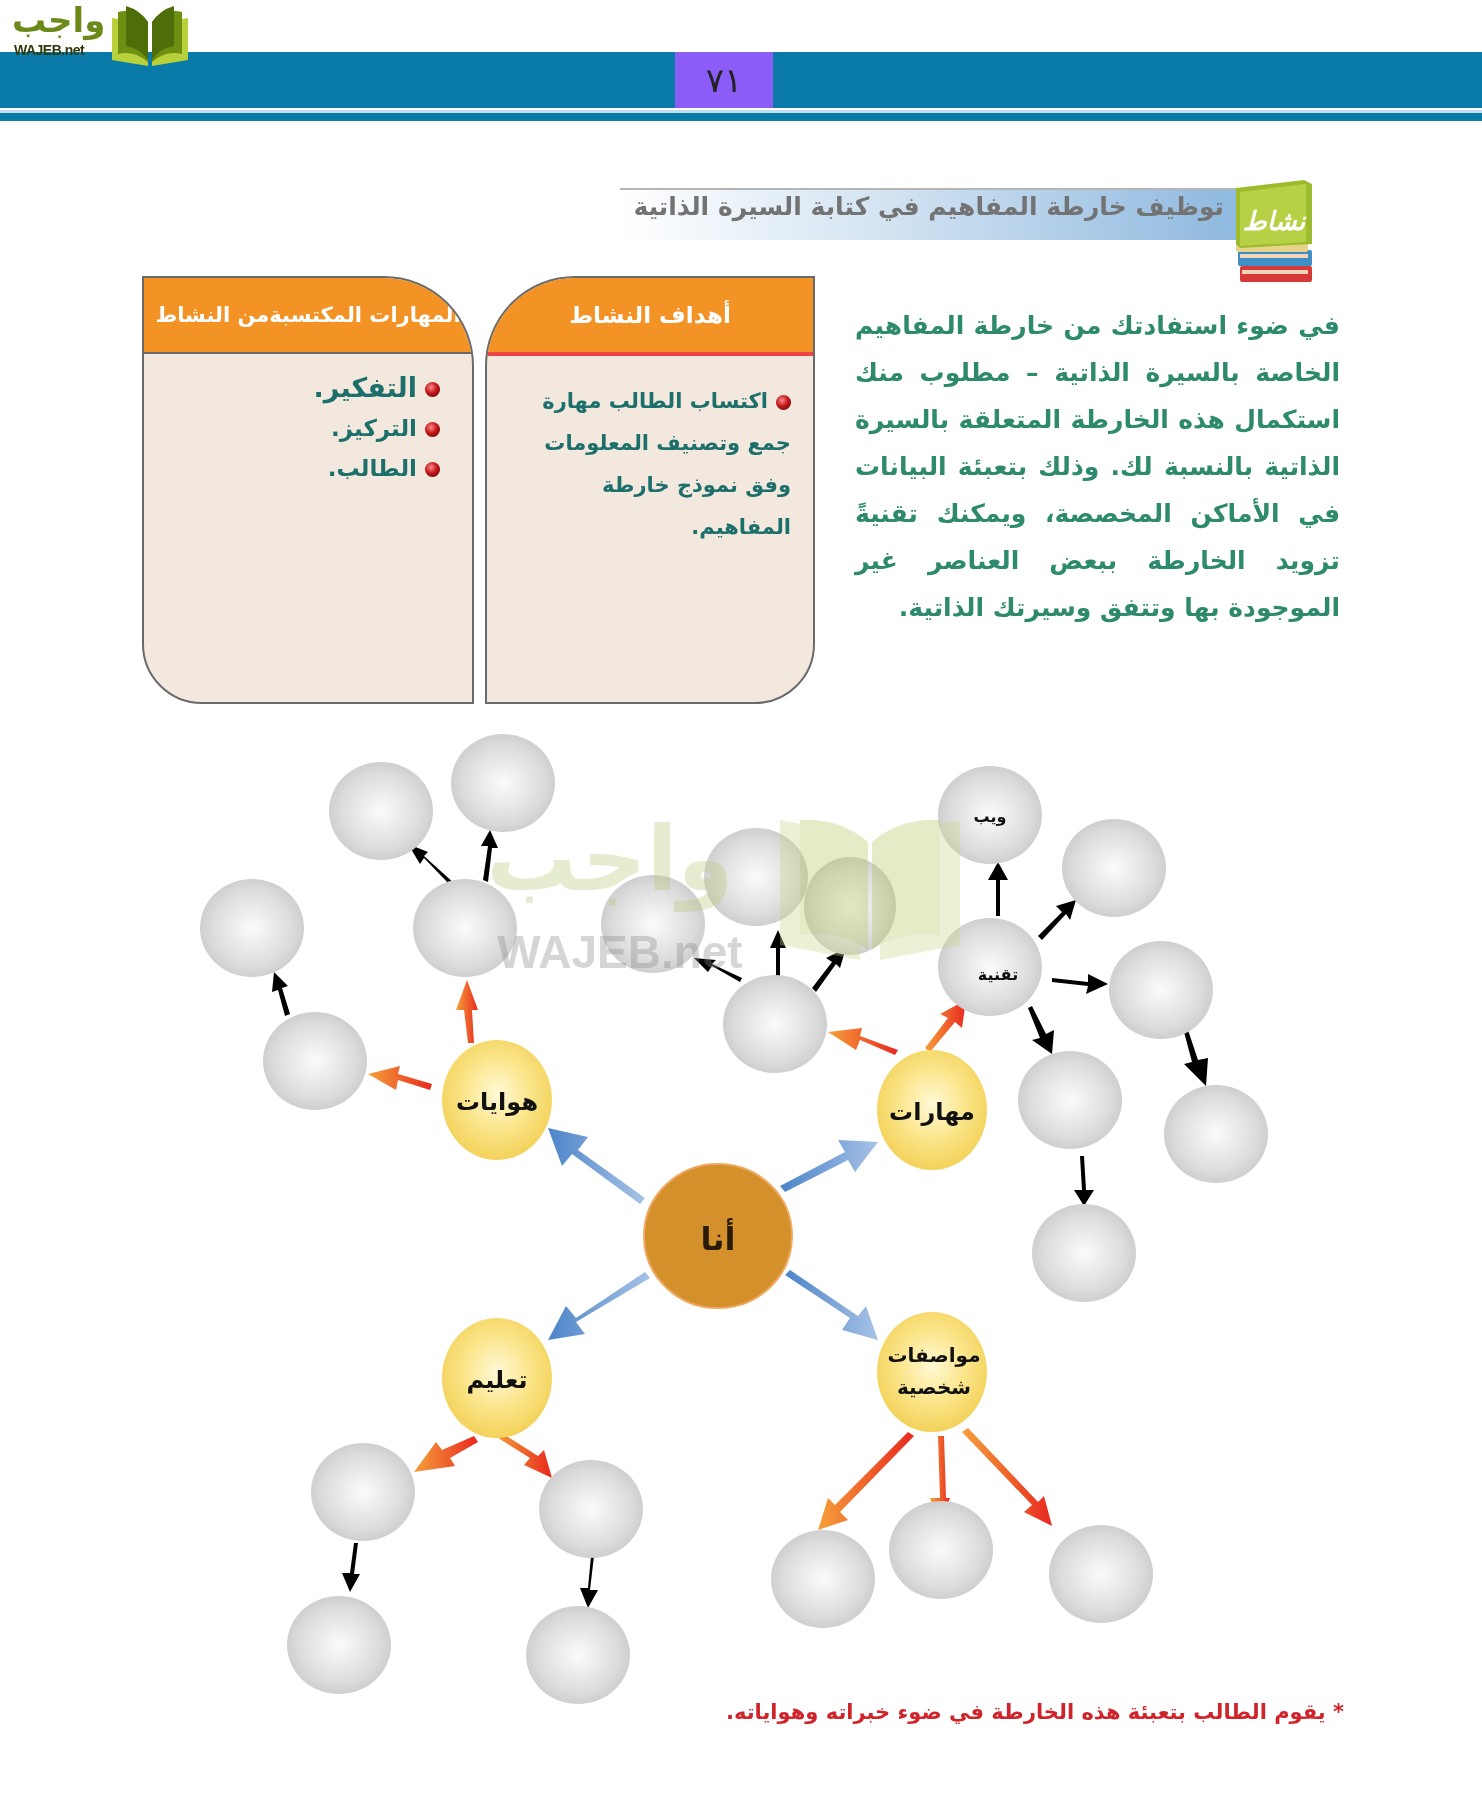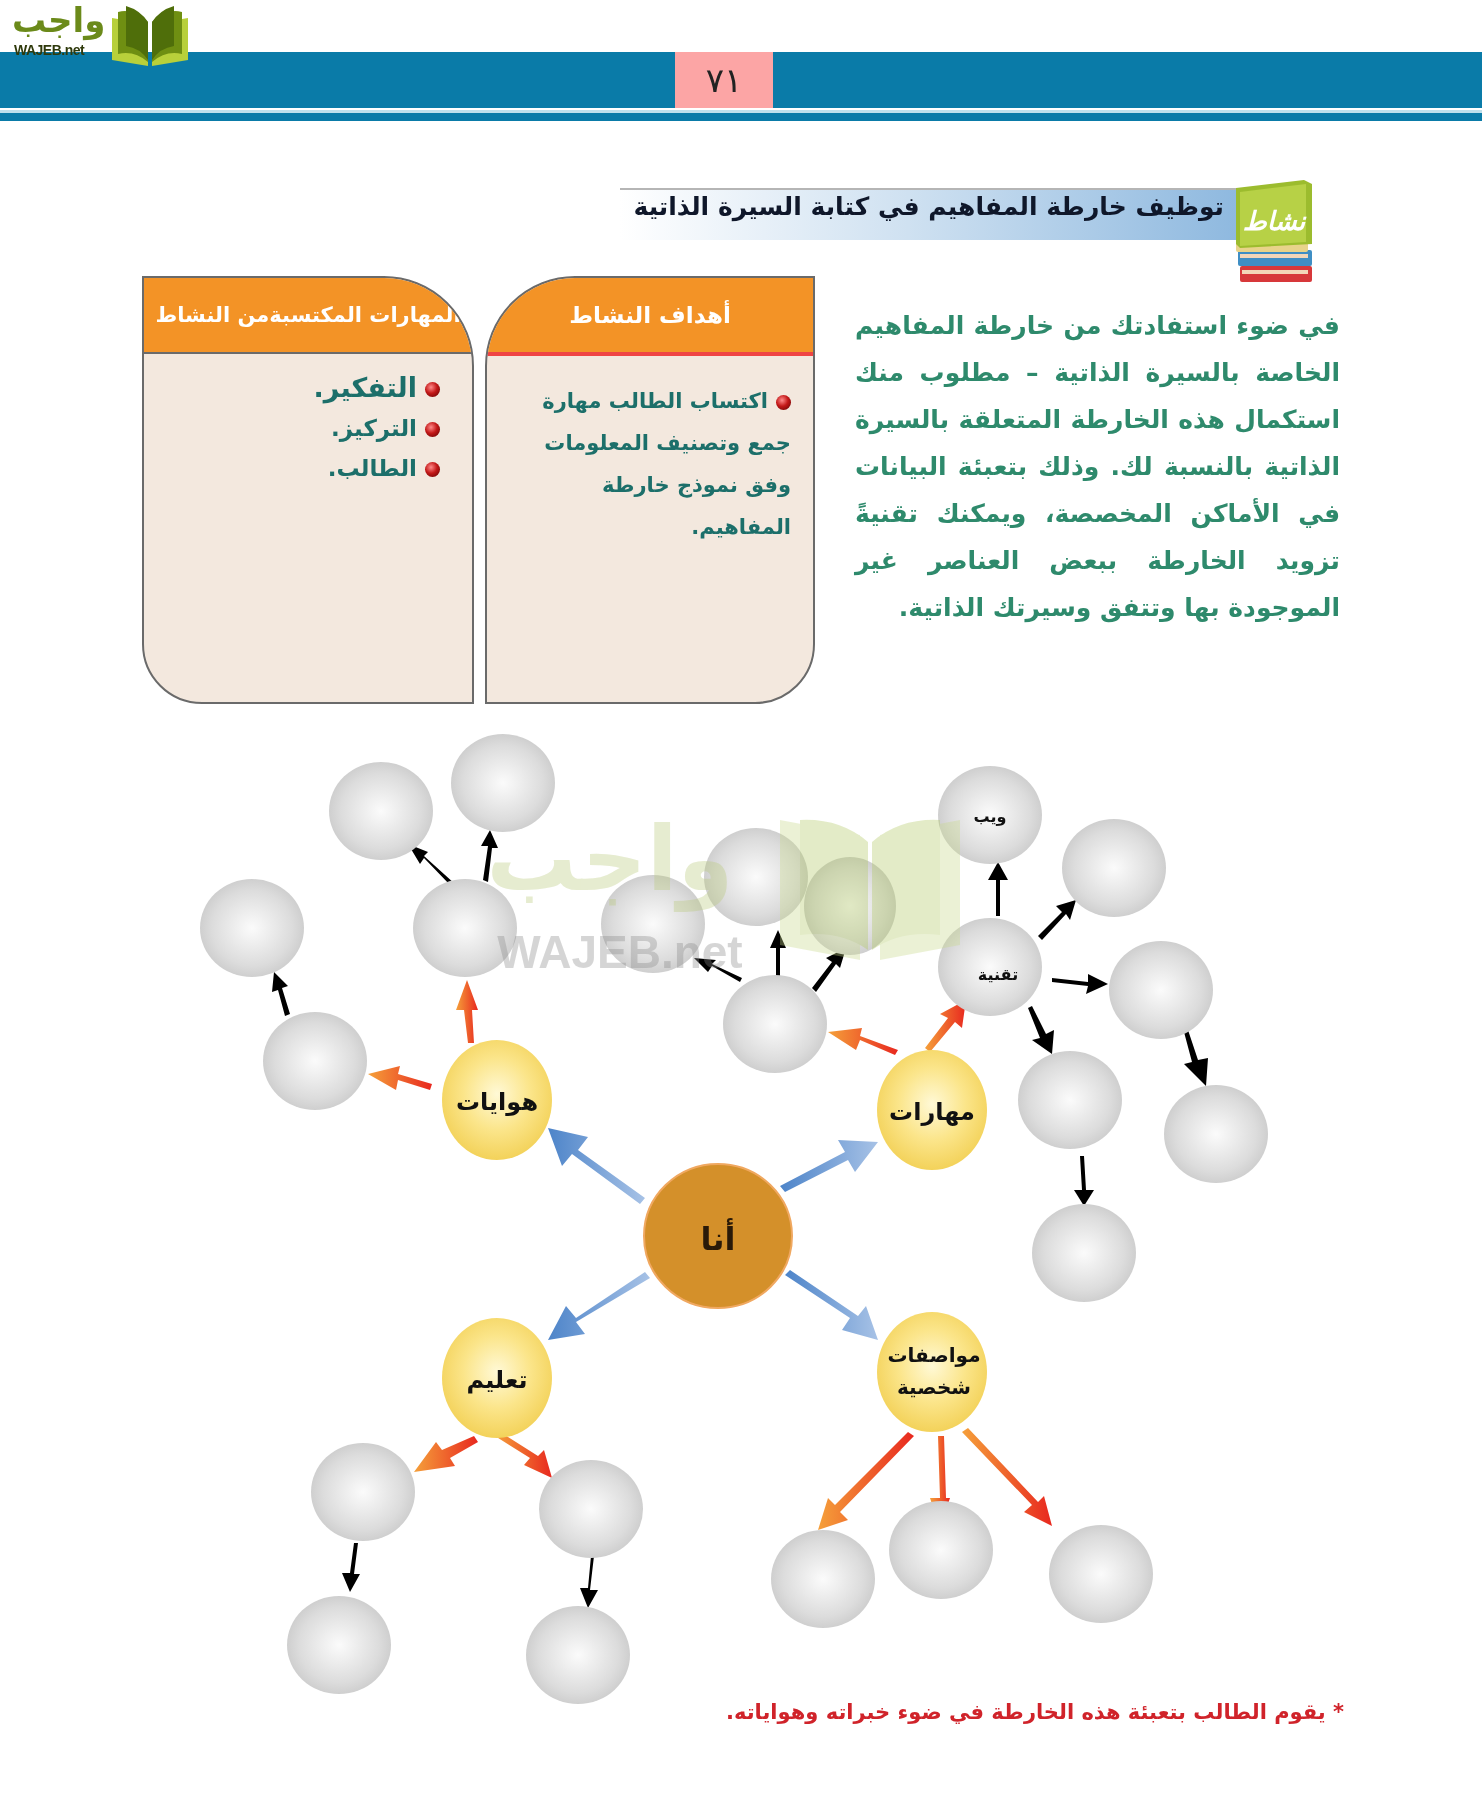--- a/index.html
+++ b/index.html
@@ -1,26 +1,26 @@
 <!DOCTYPE html>
 <html><head>
 <meta charset="utf-8">
 <style>
   html,body{margin:0;padding:0;background:#fff;}
   body{width:1482px;height:1800px;position:relative;overflow:hidden;font-family:"DejaVu Sans",sans-serif;}
   .abs{position:absolute;}
   
   .top-band{left:0;top:52px;width:1482px;height:56px;background:#0a7ba8;}
   .top-line{left:0;top:110px;width:1482px;height:8px;background:#0a7ba8;border-top:3px solid #bfe0ec;}
-  .page-num{left:675px;top:52px;width:98px;height:56px;background:#fca5a5;color:#222;font-size:34px;display:flex;align-items:center;justify-content:center;font-family:"DejaVu Sans",sans-serif;}
+  .page-num{left:675px;top:52px;width:98px;height:56px;background:#8b5cf6;color:#222;font-size:34px;display:flex;align-items:center;justify-content:center;font-family:"DejaVu Sans",sans-serif;}
   .logo-ar{left:8px;top:0px;font-size:34px;font-weight:bold;color:#6b8a1a;font-family:"DejaVu Sans",sans-serif;}
   .logo-en{left:10px;top:42px;font-size:14px;font-weight:bold;color:#2f3a0c;font-family:"Liberation Sans",sans-serif;letter-spacing:-0.5px;}
   
   .title-bar{left:620px;top:188px;width:640px;height:50px;background:linear-gradient(to left,#8ab6de 0%,#cfe1f1 55%,#ffffff 100%);border-top:2px solid #b5b5b5;}
-  .title-text{right:258px;top:192px;font-size:25px;font-weight:bold;color:#0f172a;direction:rtl;font-family:"DejaVu Sans",sans-serif;}
+  .title-text{right:258px;top:192px;font-size:25px;font-weight:bold;color:#737373;direction:rtl;font-family:"DejaVu Sans",sans-serif;}
   .activity-icon{left:1234px;top:178px;width:84px;height:108px;font-style:italic;}
   
   .box{border:2px solid #6a6a6a;background:#f3e8de;}
   .box-head{background:#f39326;color:#fff;font-weight:bold;text-align:center;direction:rtl;display:flex;align-items:center;justify-content:center;font-family:"DejaVu Sans",sans-serif;}
   .goals{left:485px;top:276px;width:326px;height:424px;border-radius:90px 0 0 0;}
   .skills{left:142px;top:276px;width:328px;height:424px;}
   .bullet{display:inline-block;width:15px;height:15px;border-radius:50%;background:radial-gradient(circle at 40% 35%,#ff8a8a 0%,#c31818 45%,#5a0000 100%);vertical-align:middle;margin-left:8px;}
   .list-item{color:#1c6f6a;font-weight:bold;direction:rtl;text-align:right;font-family:"DejaVu Sans",sans-serif;}
   
   .para{left:855px;top:302px;width:485px;font-size:25px;line-height:47px;color:#2e8a6c;font-weight:bold;direction:rtl;text-align:justify;text-align-last:right;font-family:"DejaVu Sans",sans-serif;}

